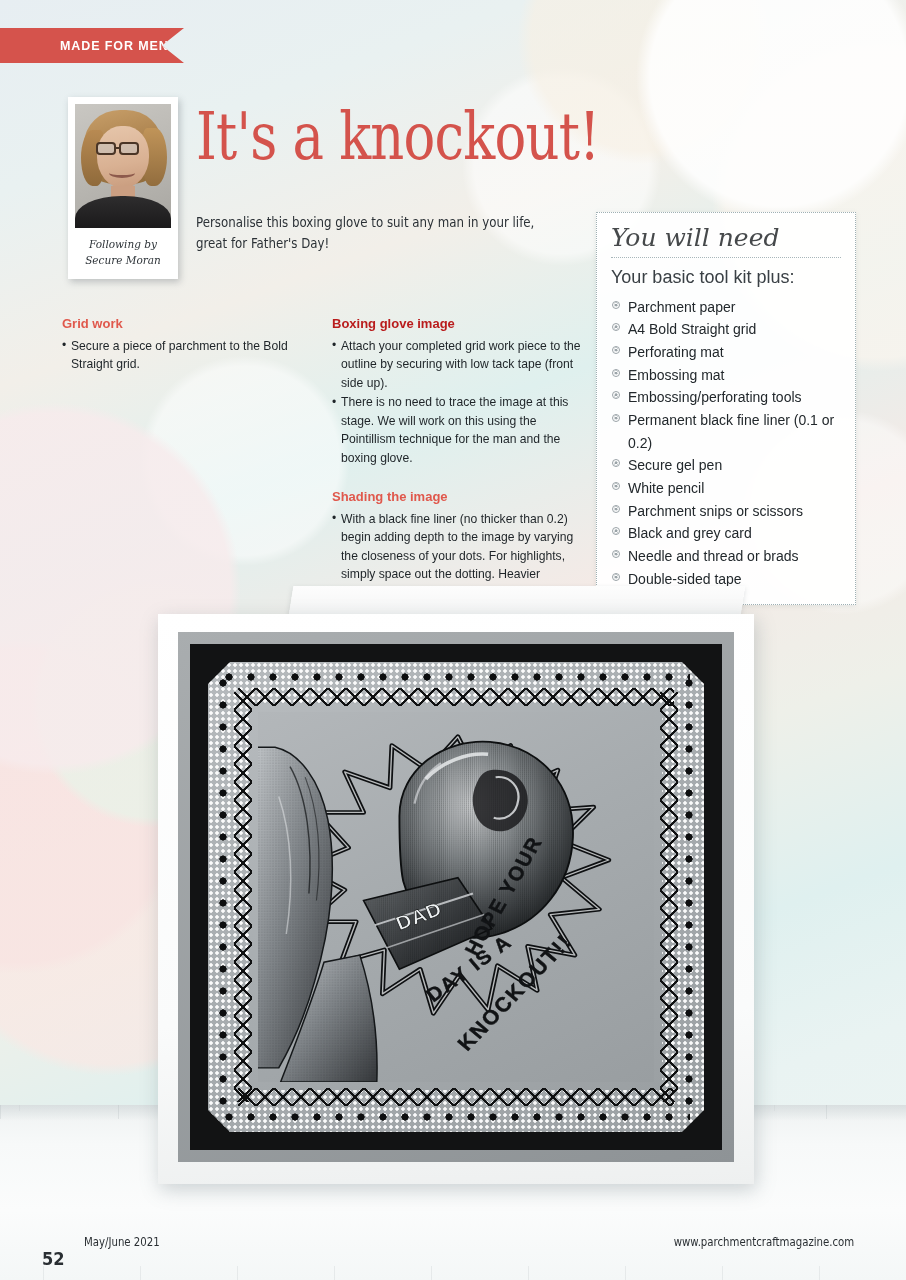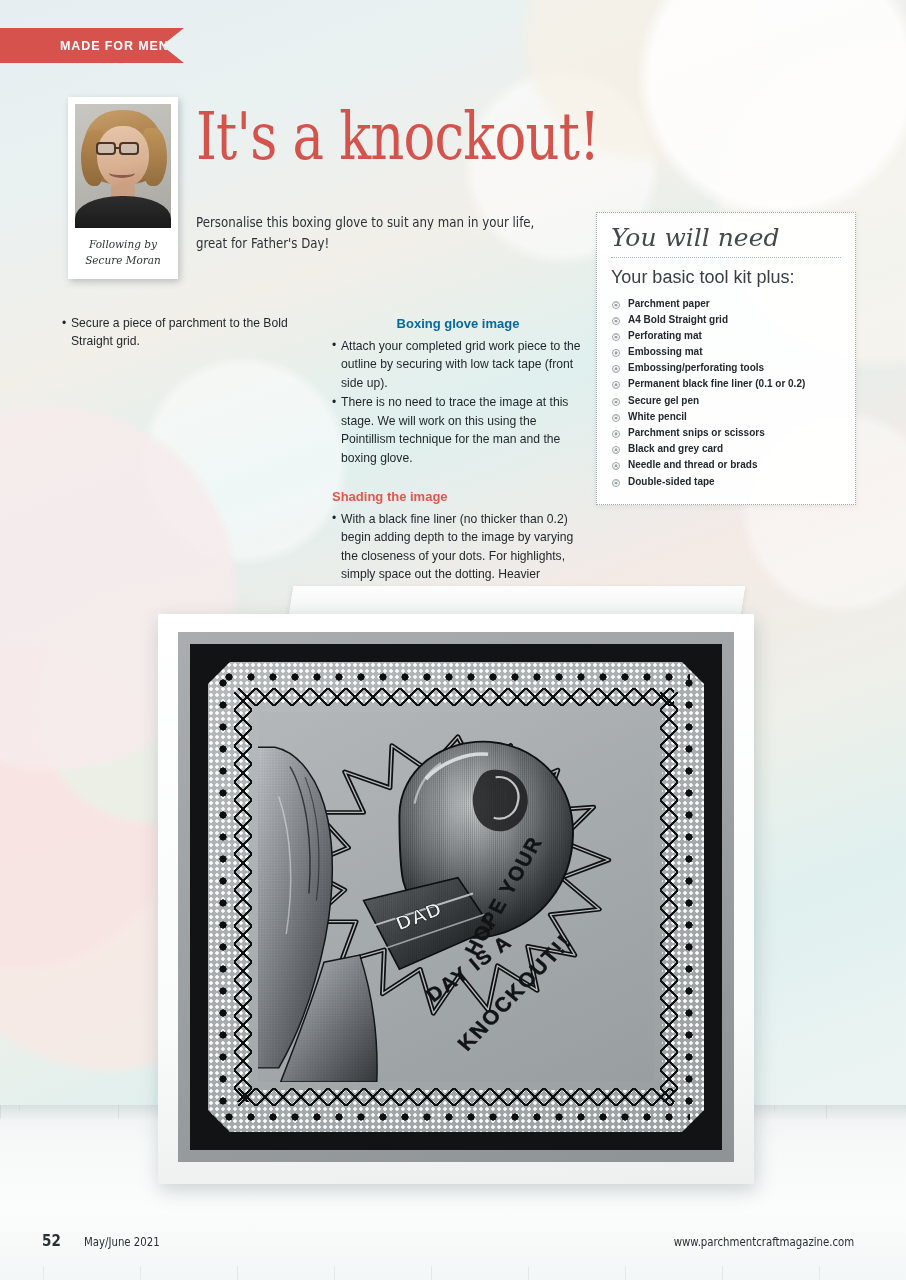--- a/index.html
+++ b/index.html
@@ -169,22 +169,22 @@
     border-bottom: 1px dotted #a8b6ba;
     margin-bottom: 9px;
   }
   .ywn-sub {
     font-size: 18px;
     color: #3a4045;
     margin-bottom: 8px;
   }
   .ywn-list { list-style: none; }
   .ywn-list li {
-    font-size: 10px;
-    font-weight: bold;
+    font-size: 14px;
+    font-weight: normal;
     color: #22282c;
     line-height: 1.62;
     padding-left: 17px;
     position: relative;
   }
   .bullet-rosette {
     position: absolute;
     left: 1px; top: 5px;
     width: 8px; height: 8px;
     border-radius: 50%;
@@ -321,23 +321,23 @@
   }
   .art-svg { position: absolute; inset: 0; width: 100%; height: 100%; }
 
   
   .footer {
     position: absolute;
     left: 0; right: 0; bottom: 26px;
     height: 22px;
   }
   .pg-num {
-    position: absolute; left: 42px; top: 0;
+    position: absolute; left: 42px; top: 16px;
     font-family: "DejaVu Sans Condensed", "Liberation Sans Narrow", "Liberation Sans", sans-serif;
-    font-size: 15px; font-weight: bold; color: #2a2f33;
+    font-size: 18px; font-weight: bold; color: #2a2f33;
   }
   .pg-date {
     position: absolute; left: 84px; top: 3px;
     font-family: "DejaVu Sans Condensed", "Liberation Sans Narrow", "Liberation Sans", sans-serif;
     font-size: 12.3px; color: #2a2f33;
     transform: scaleX(.92); transform-origin: left center;
   }
   .pg-url {
     position: absolute; right: 52px; top: 3px;
     font-family: "DejaVu Sans Condensed", "Liberation Sans Narrow", "Liberation Sans", sans-serif;
@@ -391,26 +391,27 @@
       <li><span class="bullet-rosette"></span><span>Secure gel pen</span></li>
       <li><span class="bullet-rosette"></span><span>White pencil</span></li>
       <li><span class="bullet-rosette"></span><span>Parchment snips or scissors</span></li>
       <li><span class="bullet-rosette"></span><span>Black and grey card</span></li>
       <li><span class="bullet-rosette"></span><span>Needle and thread or brads</span></li>
       <li><span class="bullet-rosette"></span><span>Double-sided tape</span></li>
     </ul>
 </div>
 
 <div class="col col-1" id="col-1">
+    <div class="sec-head" style="color: rgb(224, 88, 76);">Grid work</div>
     <ul>
       <li>Secure a piece of parchment to the Bold Straight grid.</li>
     </ul>
   </div>
 <div class="col col-2" id="col-2">
-    <div class="sec-head" style="color: #0369a1; text-align: center;">Boxing glove image</div>
+    <div class="sec-head" style="color: #b91c1c;">Boxing glove image</div>
     <ul>
       <li>Attach your completed grid work piece to the outline by securing with low tack tape (front side up).</li>
       <li>There is no need to trace the image at this stage. We will work on this using the Pointillism technique for the man and the boxing glove.</li>
     </ul>
     <div class="sec-head spaced" style="color: rgb(224, 88, 76);">Shading the image</div>
     <ul>
       <li>With a black fine liner (no thicker than 0.2) begin adding depth to the image by varying the closeness of your dots. For highlights, simply space out the dotting. Heavier</li>
     </ul>
   </div>
 

